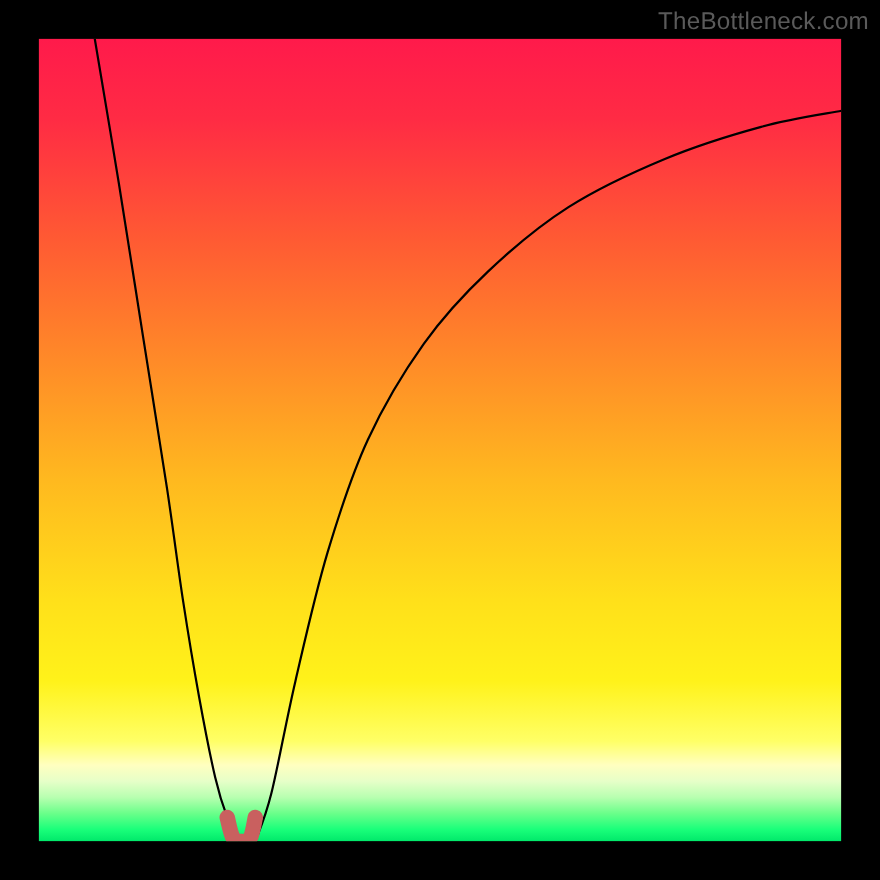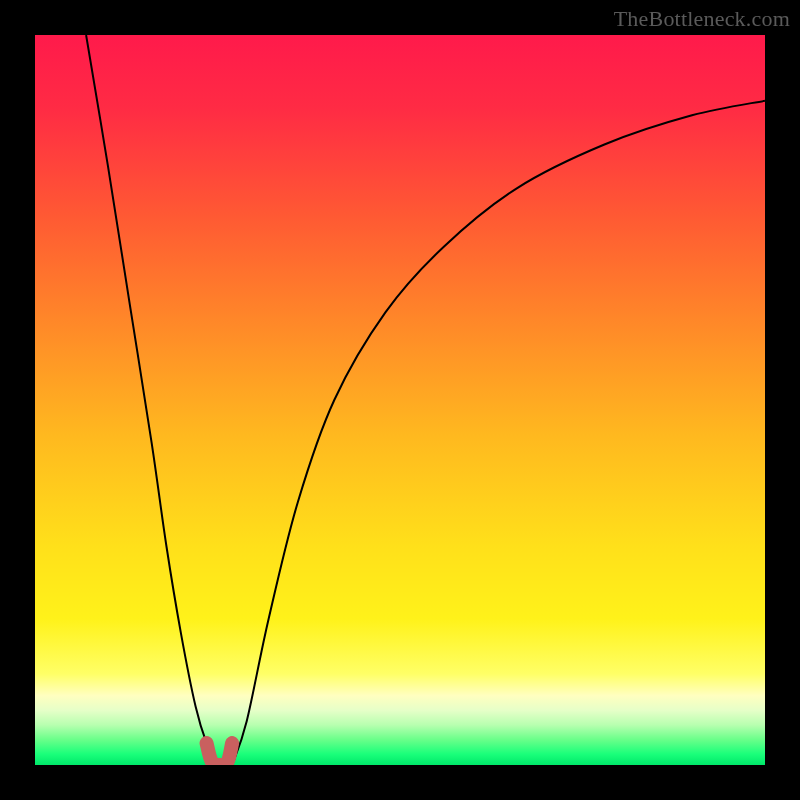--- a/index.html
+++ b/index.html
@@ -11,21 +11,20 @@
     background: #000;
     font-family: Arial, Helvetica, sans-serif;
   }
   .frame {
     position: absolute;
     left: 0;
     top: 0;
     width: 800px;
     height: 800px;
     background: #000;
-    font-family: Liberation Serif, serif;
   }
   .plot-area {
     position: absolute;
     left: 35px;
     top: 35px;
     width: 730px;
     height: 730px;
     overflow: hidden;
   }
   .gradient {

